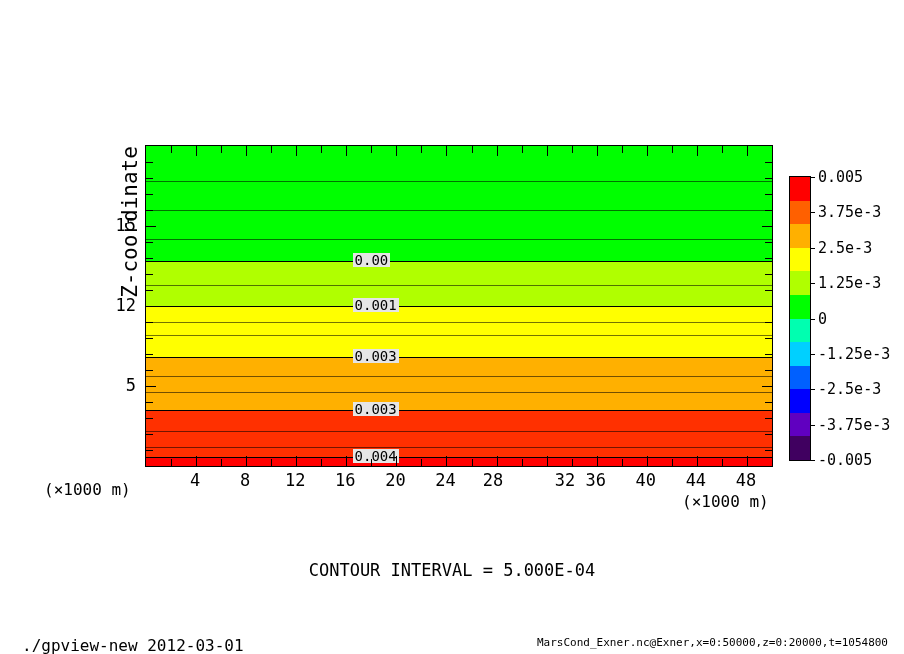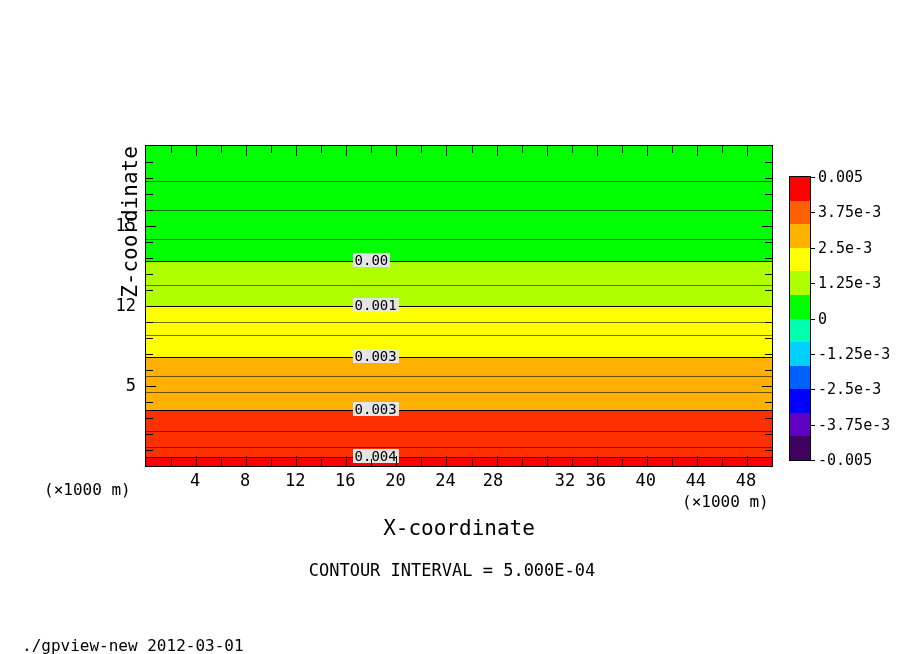--- a/index.html
+++ b/index.html
@@ -197,21 +197,20 @@
       <div class="tick-y" style="top: 32px;"></div>
       <div class="tick-y right" style="top: 32px;"></div>
       <div class="tick-y" style="top: 16px;"></div>
       <div class="tick-y right" style="top: 16px;"></div>
     </div>
 
   <div style="position:absolute;left:30px;top:210px;width:200px;height:40px;">
     <div class="axis-y-title" style="left:0;top:0;">Z-coordinate</div>
   </div>
 
-  <div class="axis-x-title">X-coordinate</div>
 
   <div class="unit-left">(×1000 m)</div>
   <div class="unit-right">(×1000 m)</div>
 
   <div class="contour-interval">CONTOUR INTERVAL = 5.000E-04</div>
 
   <div class="cbar" id="cbar">
       <div class="cbar-seg" style="top: 0px; height: 24.0833px; background: rgb(255, 0, 0);"></div>
       <div class="cbar-seg" style="top: 23.5833px; height: 24.0833px; background: rgb(255, 96, 0);"></div>
       <div class="cbar-seg" style="top: 47.1667px; height: 24.0833px; background: rgb(255, 176, 0);"></div>
@@ -220,20 +219,21 @@
       <div class="cbar-seg" style="top: 117.917px; height: 24.0833px; background: rgb(0, 255, 0);"></div>
       <div class="cbar-seg" style="top: 141.5px; height: 24.0833px; background: rgb(0, 255, 176);"></div>
       <div class="cbar-seg" style="top: 165.083px; height: 24.0833px; background: rgb(0, 208, 255);"></div>
       <div class="cbar-seg" style="top: 188.667px; height: 24.0833px; background: rgb(0, 96, 255);"></div>
       <div class="cbar-seg" style="top: 212.25px; height: 24.0833px; background: rgb(0, 0, 255);"></div>
       <div class="cbar-seg" style="top: 235.833px; height: 24.0833px; background: rgb(96, 0, 192);"></div>
       <div class="cbar-seg" style="top: 259.417px; height: 24.0833px; background: rgb(64, 0, 96);"></div>
     </div>
 
   <div class="footer-left">./gpview-new   2012-03-01</div>
+  <div class="footer-right">MarsCond_Exner.nc@Exner,x=0:50000,z=0:20000,t=1054800</div>
 
 <div class="xlabel-num" style="left: 195.08px;">4</div>
     <div class="xlabel-num" style="left: 245.16px;">8</div>
     <div class="xlabel-num" style="left: 295.24px;">12</div>
     <div class="xlabel-num" style="left: 345.32px;">16</div>
     <div class="xlabel-num" style="left: 395.4px;">20</div>
     <div class="xlabel-num" style="left: 445.48px;">24</div>
     <div class="xlabel-num" style="left: 493px;">28</div>
     <div class="xlabel-num" style="left: 551px; margin-left: 14px;">32</div>
     <div class="xlabel-num" style="left: 595.72px;">36</div>

